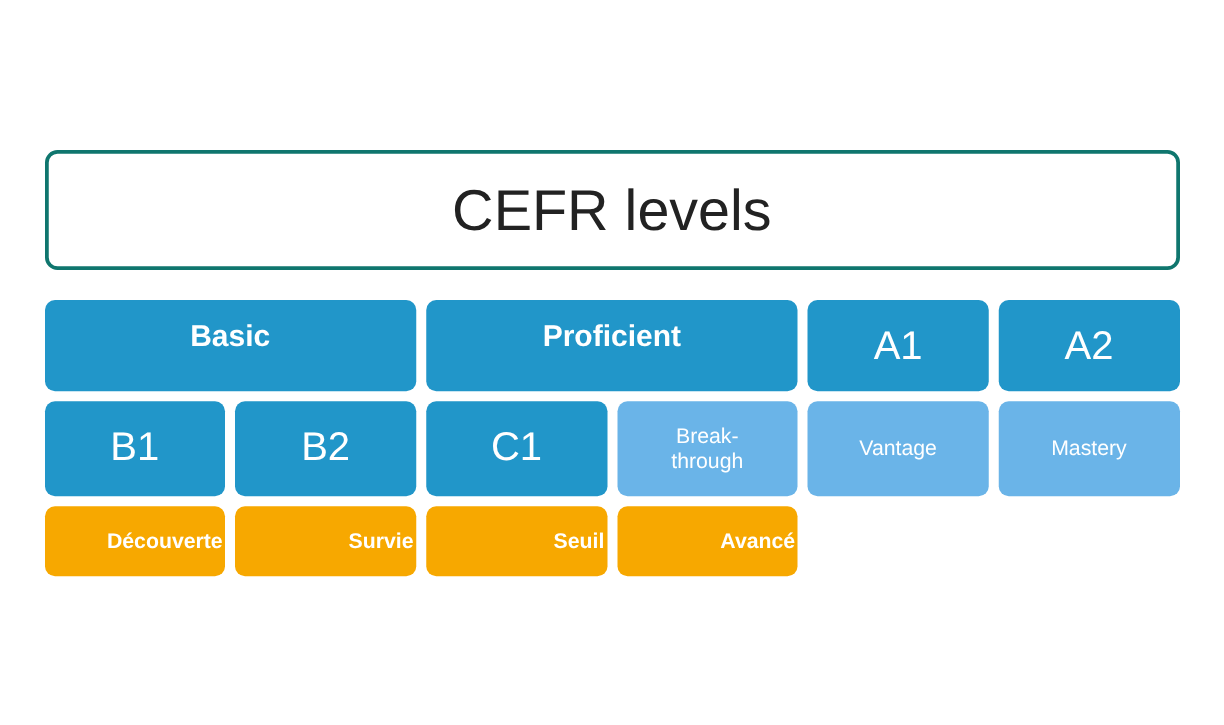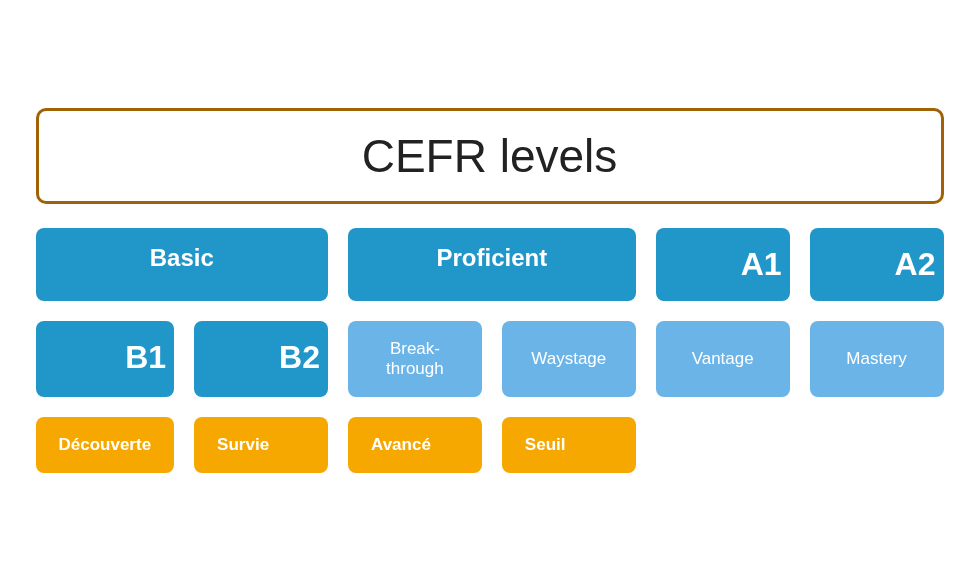--- a/index.html
+++ b/index.html
@@ -14,59 +14,59 @@
       height: 580px;
       overflow: hidden;
     }
 
     .container {
       width: 940px;
       padding: 16px;
     }
 
     .title-box {
-      border: 3px solid #a16207;
+      border: 3px solid #0f766e;
       border-radius: 10px;
       text-align: center;
       padding: 18px 0;
       margin-bottom: 24px;
     }
 
     .title-box h1 {
       font-size: 46px;
       font-weight: 400;
       color: #222;
     }
 
     .grid {
       display: grid;
       grid-template-columns: repeat(6, 1fr);
-      gap: 20px;
+      gap: 8px;
     }
 
     
     .group-header {
       background: #2196c9;
       border-radius: 8px;
       color: #fff;
       font-size: 24px;
       font-weight: 700;
       text-align: center;
       padding: 16px 8px;
       grid-column: span 2;
     }
 
     
     .level-cell {
       background: #2196c9;
       border-radius: 8px;
       color: #fff;
       font-size: 32px;
-      font-weight: 700;
-      text-align: right;
+      font-weight: 400;
+      text-align: center;
       padding: 18px 8px;
     }
 
     
     .name-cell {
       background: #6ab4e8;
       border-radius: 8px;
       color: #fff;
       font-size: 17px;
       font-weight: 500;
@@ -78,24 +78,24 @@
     }
 
     
     .french-cell {
       background: #f7a800;
       border-radius: 8px;
       color: #fff;
       font-size: 17px;
       font-weight: 600;
       text-align: center;
-      padding: 18px 23px;
+      padding: 18px 2px;
       display: flex;
       align-items: center;
-      justify-content: flex-start;
+      justify-content: flex-end;
     }
   </style>
 </head>
 <body>
 
 <div class="container">
 
   <div class="title-box">
     <h1>CEFR levels</h1>
   </div>
@@ -114,42 +114,42 @@
     </div>
     <div class="level-cell">
       <span>A2</span>
     </div>
     <div class="level-cell">
       <span>B1</span>
     </div>
     <div class="level-cell">
       <span>B2</span>
     </div>
+    <div class="level-cell">
+      <span>C1</span>
+    </div>
 
     <div class="name-cell">
       <span style="white-space:pre-line">Break-
 through</span>
-    </div>
-    <div class="name-cell">
-      <span>Waystage</span>
     </div>
     <div class="name-cell">
       <span>Vantage</span>
     </div>
     <div class="name-cell">
       <span>Mastery</span>
     </div>
 
     <div class="french-cell">
       <span>Découverte</span>
     </div>
     <div class="french-cell">
       <span>Survie</span>
     </div>
     <div class="french-cell">
-      <span>Avancé</span>
+      <span>Seuil</span>
     </div>
     <div class="french-cell">
-      <span>Seuil</span>
+      <span>Avancé</span>
     </div>
 
   </div>
 </div>
 
 </body></html>

